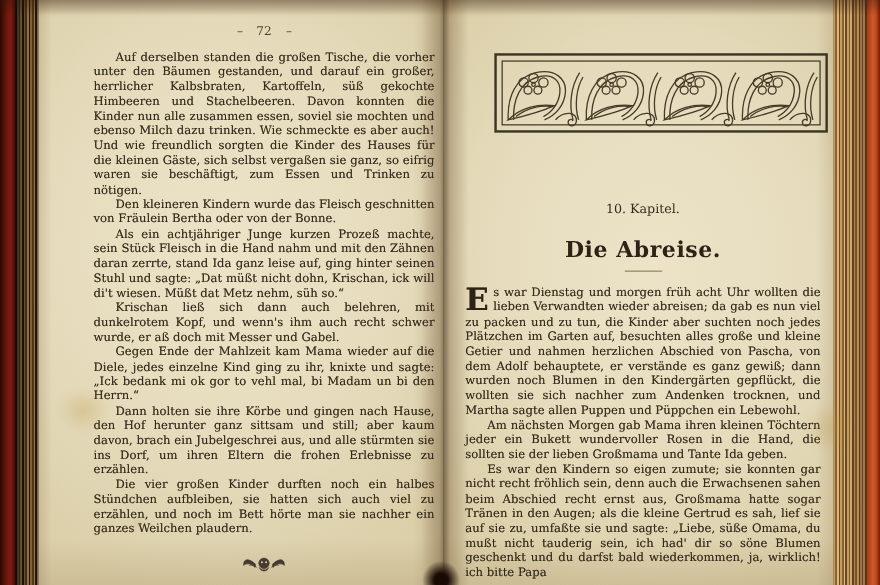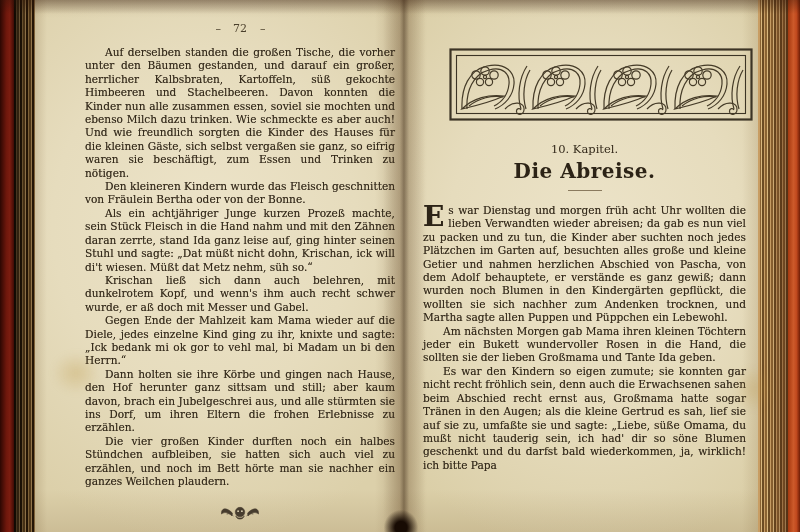--- a/index.html
+++ b/index.html
@@ -61,22 +61,22 @@
   .body-text{margin-top:11px;}
   .body-text p{margin:0;font-size:10.6px;line-height:13.4px;text-align:justify;
     text-indent:20px;color:#342a1b;text-shadow:0 0 .4px rgba(52,42,27,.55);}
   .body-text p.no-indent{text-indent:0;}
   .dropcap{float:left;font-size:28px;line-height:23px;font-weight:bold;
     padding:1px 4px 0 0;color:#2c2316;text-indent:0;}
 
   .vignette{display:block;margin:15px auto 0;width:38px;height:22px;}
 
   .band{display:block;margin-left:26px;width:304px;height:73px;}
-  .chapter-label{margin-top:21px;text-align:center;font-size:11.5px;color:#342a1b;}
-  .chapter-title{margin-top:3px;text-align:center;font-size:20px;font-weight:bold;
+  .chapter-label{margin-top:62px;text-align:center;font-size:11.5px;color:#342a1b;}
+  .chapter-title{margin-top:18px;text-align:center;font-size:20px;font-weight:bold;
     color:#2c2316;letter-spacing:.5px;}
   .title-rule{width:34px;height:1px;background:#8a7a5e;margin:7px auto 0;}
   .page-right .body-text{margin-top:13px;}
 </style>
 </head>
 <body>
 
 <div class="book">
 
   <div class="cover-left"></div>

